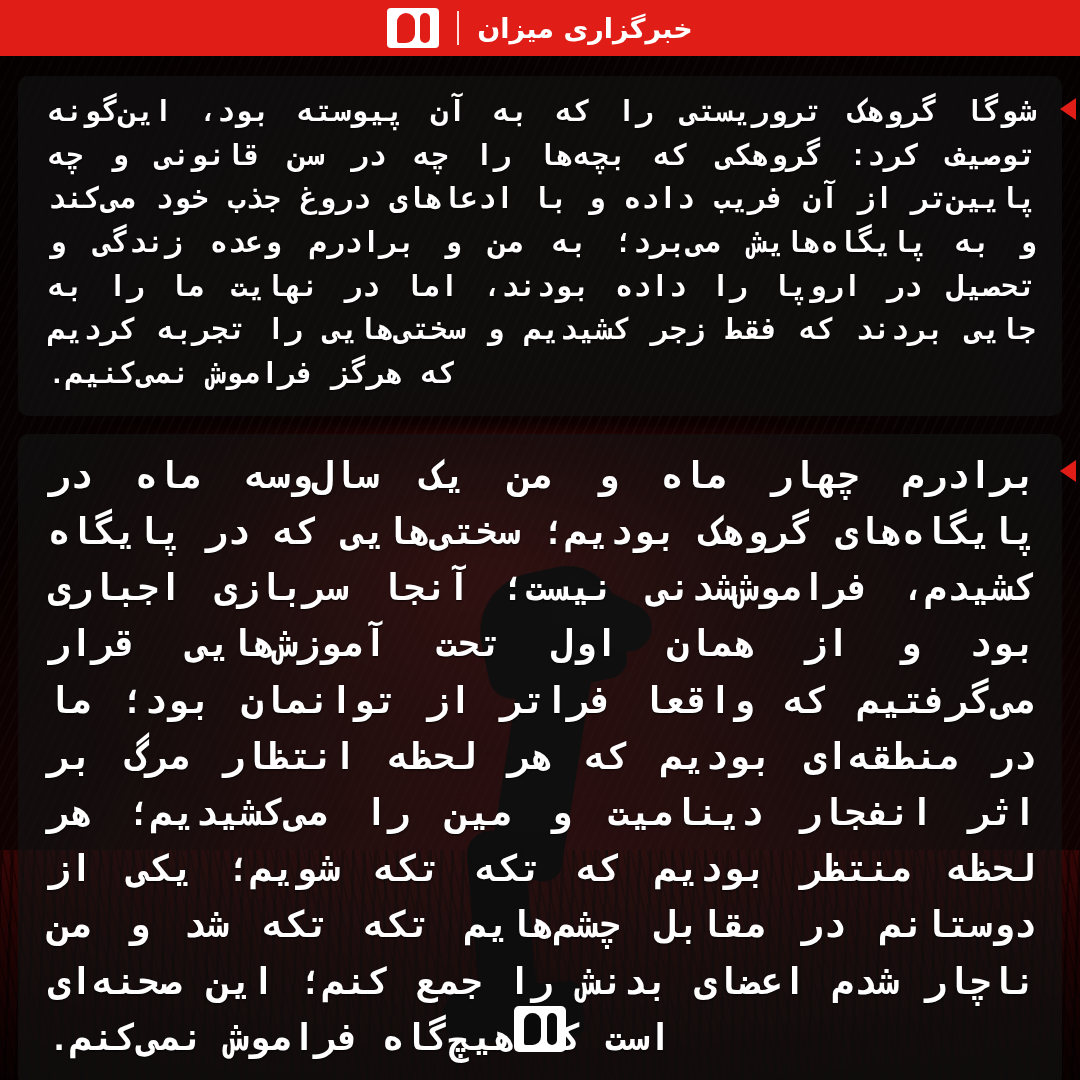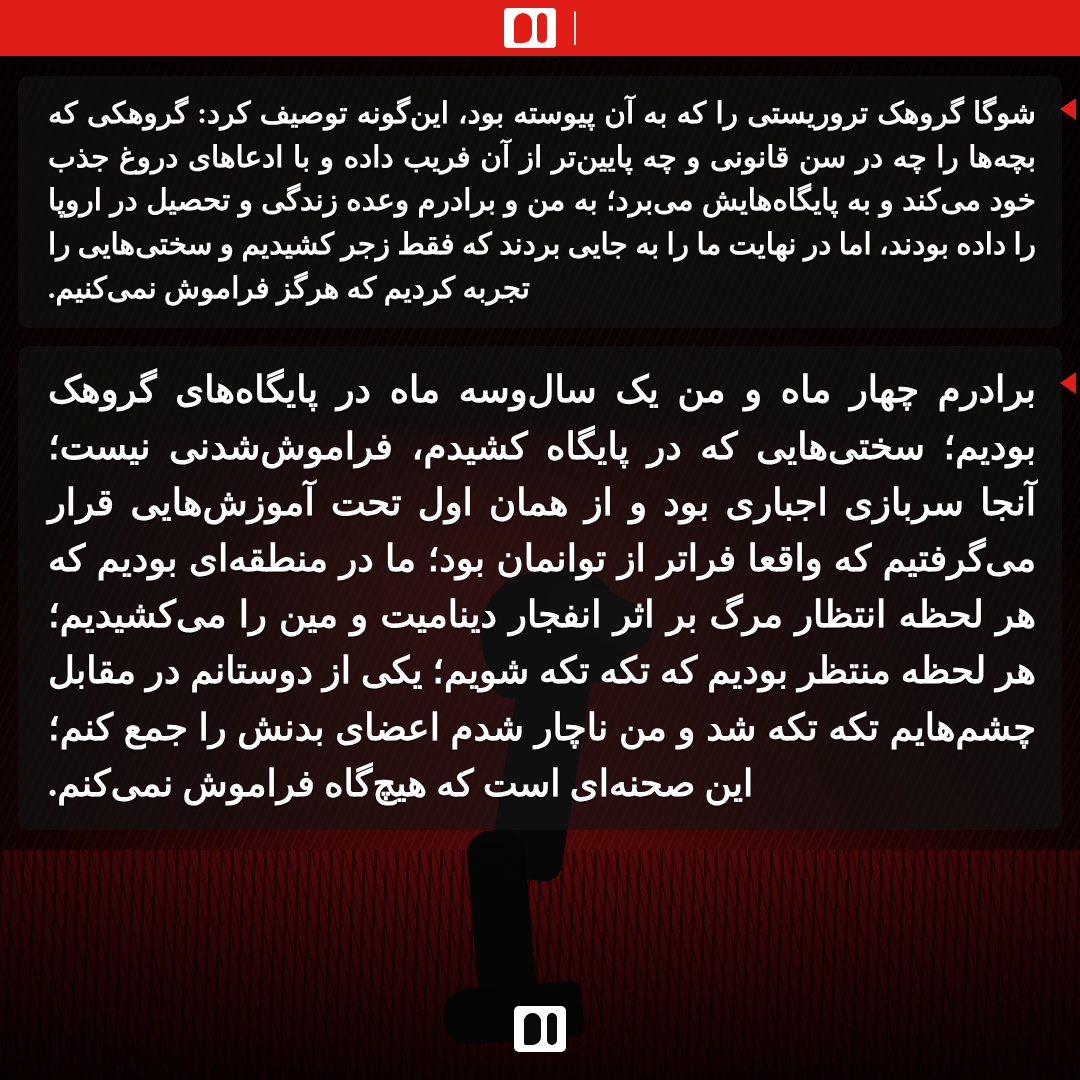--- a/index.html
+++ b/index.html
@@ -187,21 +187,21 @@
   .para {
     background: rgba(20,20,20,.62);
     border-radius: 10px;
     padding: 16px 26px 18px 30px;
     color: #ffffff;
     font-size: 29.5px;
     line-height: 1.48;
     text-align: justify;
     text-align-last: left;
     direction: rtl;
-    font-family: Liberation Serif, serif;
+    font-family: Liberation Mono, monospace;
     font-weight: 600;
     text-shadow: 0 1px 2px rgba(0,0,0,.8);
   }
   .para.p2 {
     font-size: 37px;
     line-height: 1.52;
   }
   .bullet {
     position: absolute;
     right: -14px;
@@ -256,20 +256,21 @@
     <div class="torso"></div>
     <div class="arm"></div>
     <div class="thigh"></div>
     <div class="shin"></div>
     <div class="boot"></div>
   </div>
 
   <div class="bg-vignette"></div>
 
   <div class="header">
+    <div class="header-title">خبرگزاری میزان</div>
     <div class="header-sep"></div>
     <div class="header-mark"></div>
   </div>
 
   <div class="blocks">
 
     <div class="para-wrap p1">
       <span class="bullet"></span>
       <div class="para p1">شوگا گروهک تروریستی را که به آن پیوسته بود، این‌گونه توصیف کرد: گروهکی که بچه‌ها را چه در سن قانونی و چه پایین‌تر از آن فریب داده و با ادعاهای دروغ جذب خود می‌کند و به پایگاه‌هایش می‌برد؛ به من و برادرم وعده زندگی و تحصیل در اروپا را داده بودند، اما در نهایت ما را به جایی بردند که فقط زجر کشیدیم و سختی‌هایی را تجربه کردیم که هرگز فراموش نمی‌کنیم.</div>
     </div>

